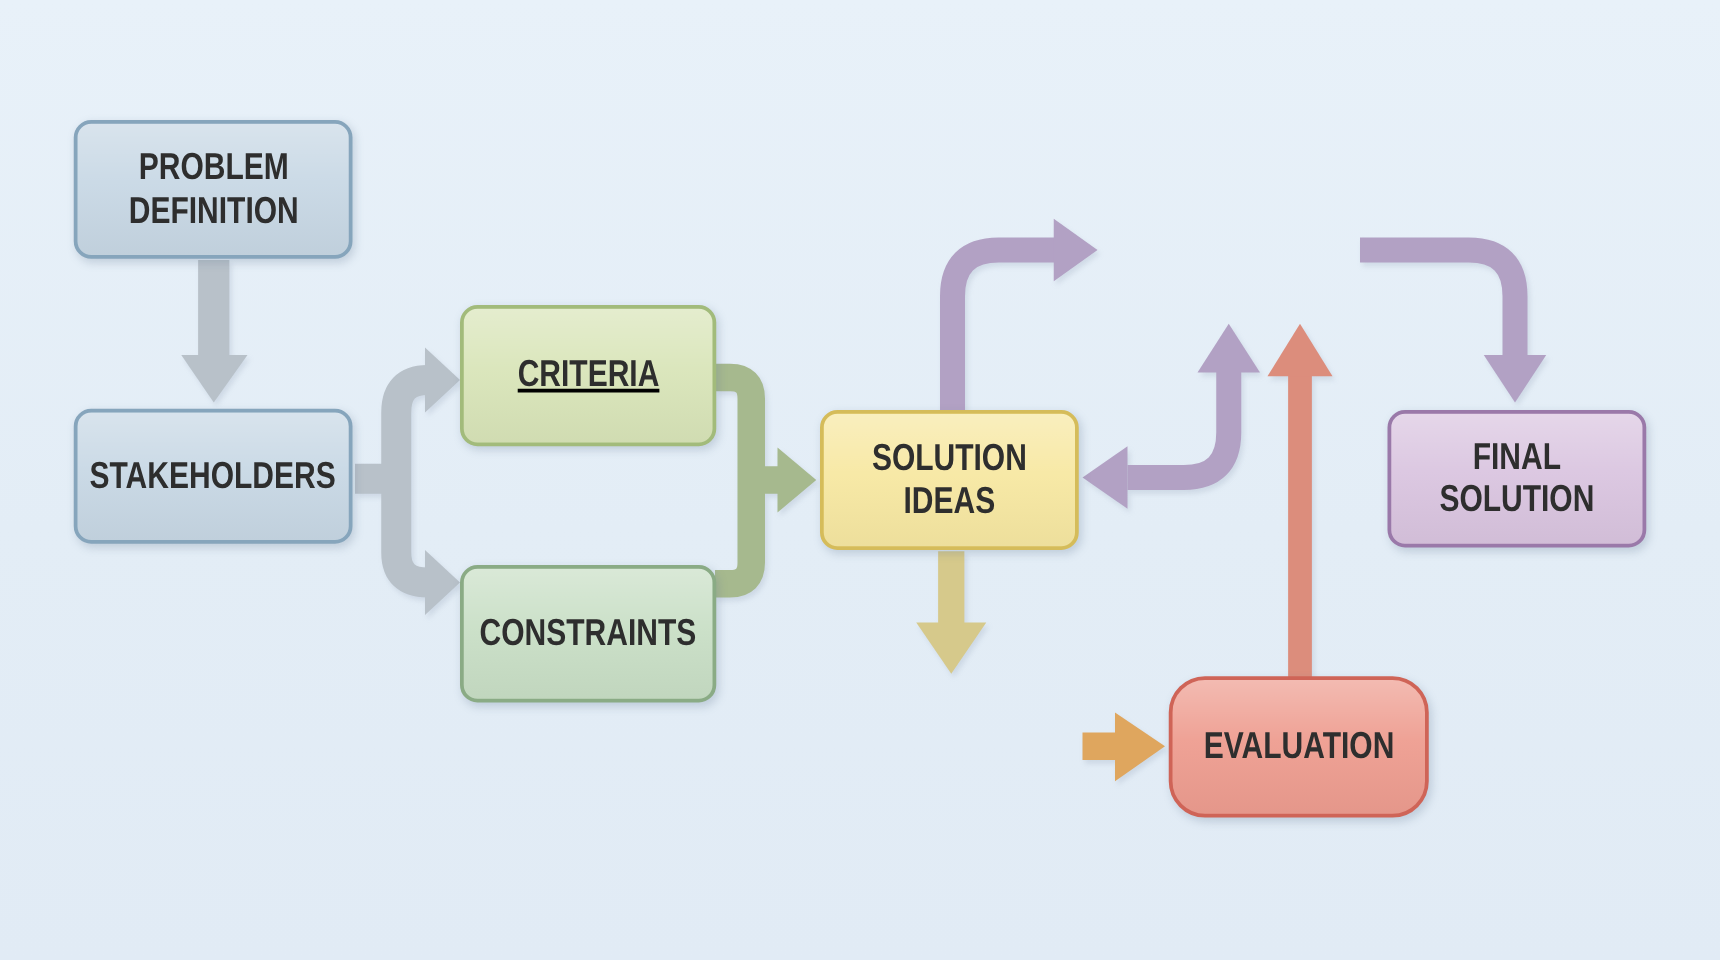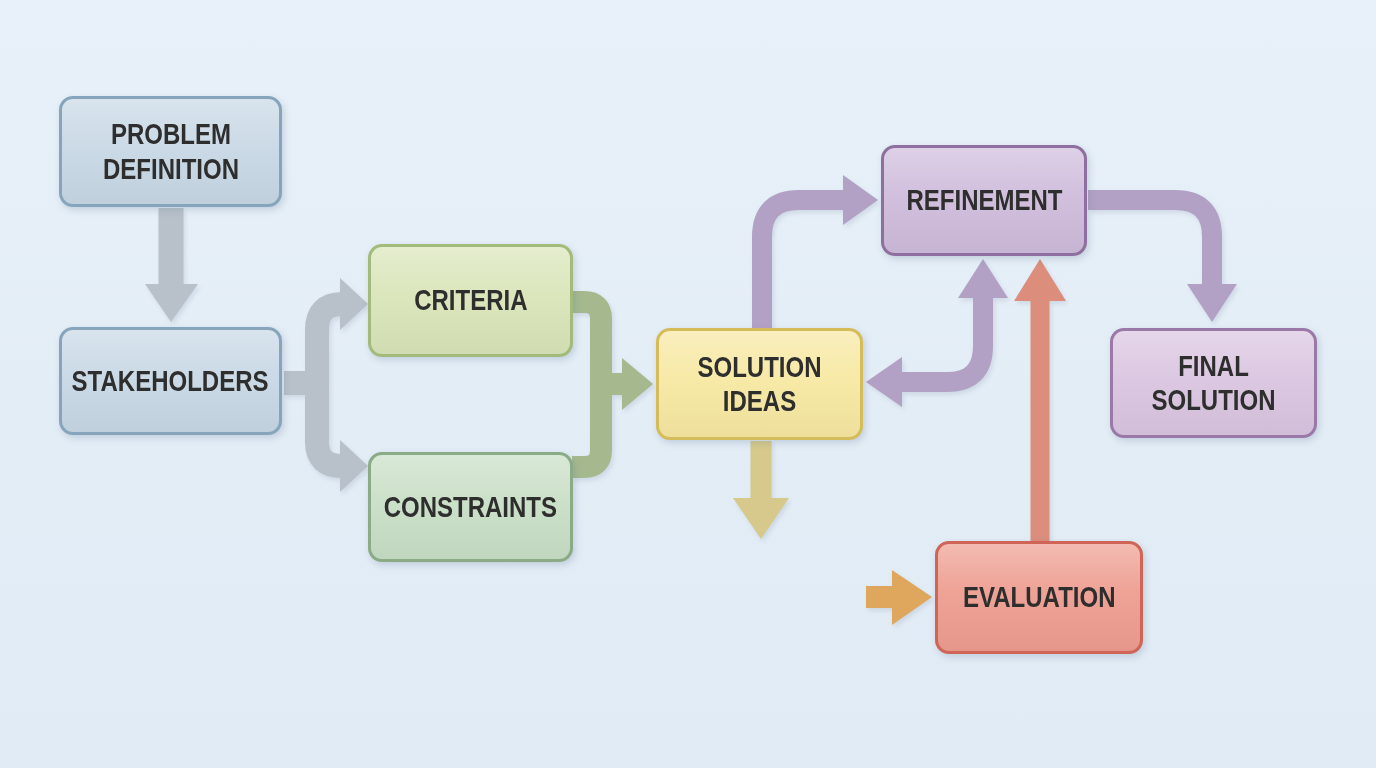--- a/index.html
+++ b/index.html
@@ -37,21 +37,21 @@
     line-height: 1.15;
     letter-spacing: 0px;
     color: #2e2e2e;
     white-space: pre-line;
     transform: scaleX(0.8);
     transform-origin: 50% 50%;
   }
   
   .n-problem      { left: 59px;   top: 96px;  width: 223px; height: 111px; }
   .n-stakeholders { left: 59px;   top: 327px; width: 223px; height: 108px; }
-  .n-criteria     { left: 368px;  top: 244px; width: 205px; height: 113px; }
+  .n-criteria     { left: 368px;  top: 244px; width: 205px; height: 113px; text-decoration: underline; }
   .n-constraints  { left: 368px;  top: 412px; width: 205px; height: 110px; margin-top: 40px; }
   .n-solution     { left: 656px;  top: 328px; width: 207px; height: 112px; }
   .n-refinement   { left: 881px;  top: 145px; width: 206px; height: 111px; }
   .n-final        { left: 1110px; top: 328px; width: 207px; height: 110px; }
   .n-evidence     { left: 655px;  top: 541px; width: 210px; height: 114px; }
   .n-evaluation   { left: 935px;  top: 541px; width: 208px; height: 113px; }
 </style>
 </head>
 <body>
 
@@ -122,27 +122,24 @@
 
   <div class="node n-constraints" style="background-color: rgb(201, 223, 198); border-color: rgb(138, 171, 133);">
     <span class="node-label">CONSTRAINTS</span>
   </div>
 
   <div class="node n-solution" style="background-color: rgb(247, 232, 162); border-color: rgb(213, 188, 90);">
     <span class="node-label">SOLUTION
 IDEAS</span>
   </div>
 
-  <div class="node n-refinement" style="background-color: rgb(207, 188, 220); border-color: rgb(143, 111, 160);">
-    <span class="node-label">REFINEMENT</span>
-  </div>
 
   <div class="node n-final" style="background-color: rgb(218, 197, 224); border-color: rgb(154, 121, 169);">
     <span class="node-label">FINAL
 SOLUTION</span>
   </div>
 
 
-  <div class="node n-evaluation" style="background-color: rgb(238, 157, 144); border-color: rgb(207, 100, 87);">
+  <div class="node n-evaluation" style="background-color: rgb(238, 157, 144); border-color: rgb(207, 100, 87); border-radius: 29px;">
     <span class="node-label">EVALUATION</span>
   </div>
 
 </div>
 
 </body></html>

